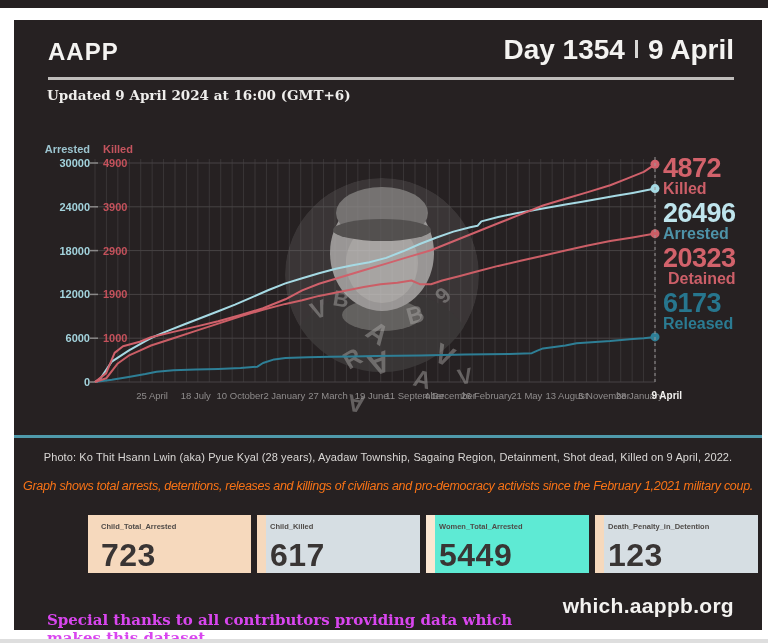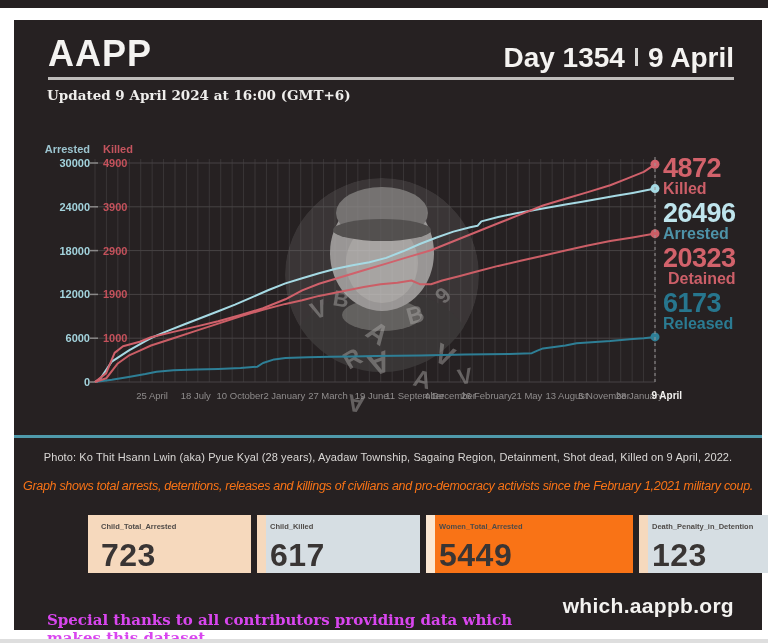--- a/index.html
+++ b/index.html
@@ -4,21 +4,21 @@
 <style>
   html,body{margin:0;padding:0;background:#ffffff;}
   .page{position:relative;width:768px;height:643px;background:#ffffff;overflow:hidden;
         font-family:"Liberation Sans",sans-serif;}
   .top-strip{position:absolute;top:0;left:0;width:768px;height:8px;background:#262122;}
   .bottom-strip{position:absolute;bottom:0;left:0;width:768px;height:4px;background:#dedede;}
   .card{position:absolute;left:14px;top:20px;width:748px;height:610px;background:#262122;}
 
   .header{position:absolute;top:16px;left:34px;right:28px;display:flex;
           justify-content:space-between;align-items:flex-end;}
-  .logo{font-size:36px;font-weight:700;color:#f4f3f1;letter-spacing:1px;line-height:1;}
+  .logo{font-size:24px;font-weight:700;color:#f4f3f1;letter-spacing:1px;line-height:1;}
   .day{font-size:28px;font-weight:700;color:#f4f3f1;line-height:1;display:flex;align-items:center;}
   .day .sep{display:inline-block;width:3px;height:18px;background:#d8d7d5;margin:0 10px 2px 10px;}
   .rule{position:absolute;top:57px;left:34px;right:28px;height:3px;background:#bfbdbb;}
   .updated{position:absolute;top:67px;left:33px;font-family:"DejaVu Serif",serif;
            font-weight:700;font-size:13.5px;color:#efeeec;}
 
   #chart-svg{position:absolute;top:115px;left:0;}
 
   .totals{position:absolute;left:649px;top:0;width:99px;}
   .total-entry{position:absolute;left:0;}
@@ -222,21 +222,21 @@
     <div class="boxes" id="boxes">
         <div class="stat-box" style="background: rgb(246, 217, 189);">
           <div class="bl">Child_Total_Arrested</div>
           <div class="bv">723</div>
         </div>
         <div class="stat-box" style="background: rgb(214, 222, 227);">
           <div class="accent" style="background: rgb(246, 217, 189);"></div>
           <div class="bl">Child_Killed</div>
           <div class="bv">617</div>
         </div>
-        <div class="stat-box" style="background: #f97316; padding-left: 44px;">
+        <div class="stat-box" style="background: #5eead4;">
           <div class="accent" style="background: rgb(251, 231, 210);"></div>
           <div class="bl">Women_Total_Arrested</div>
           <div class="bv">5449</div>
         </div>
         <div class="stat-box" style="background: rgb(214, 222, 227);">
           <div class="accent" style="background: rgb(246, 217, 189);"></div>
           <div class="bl">Death_Penalty_in_Detention</div>
           <div class="bv">123</div>
         </div>
       </div>

